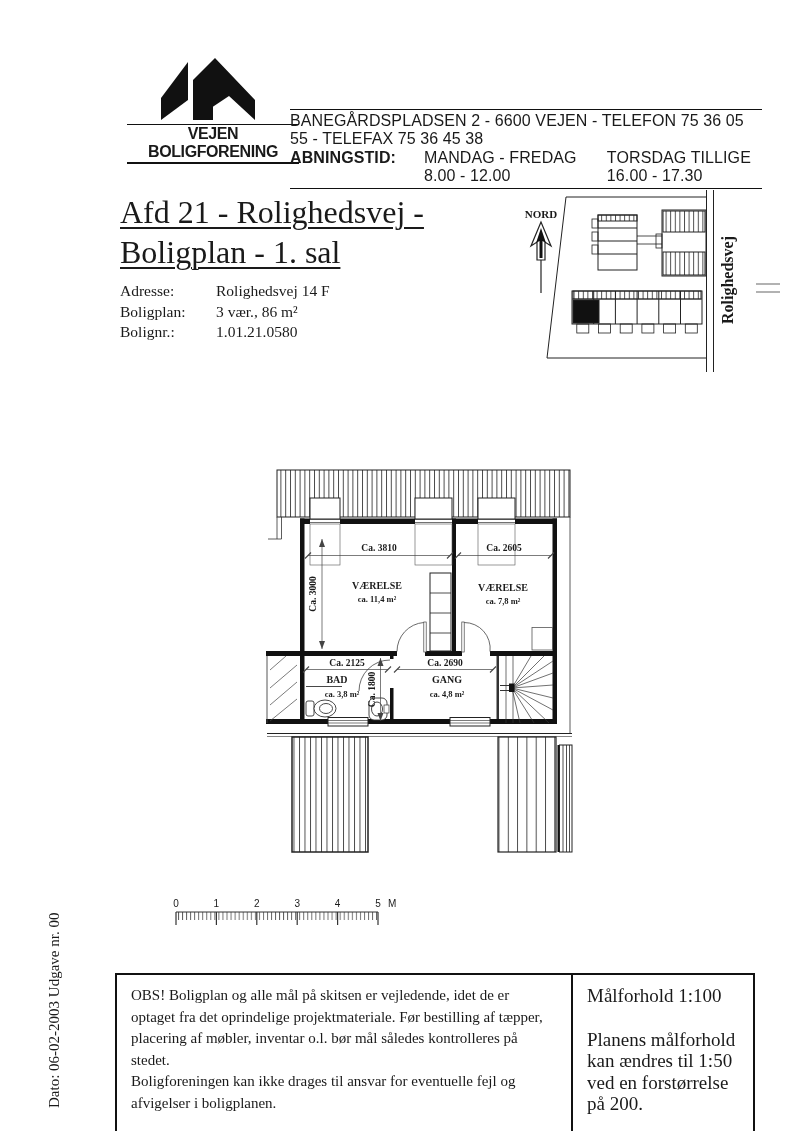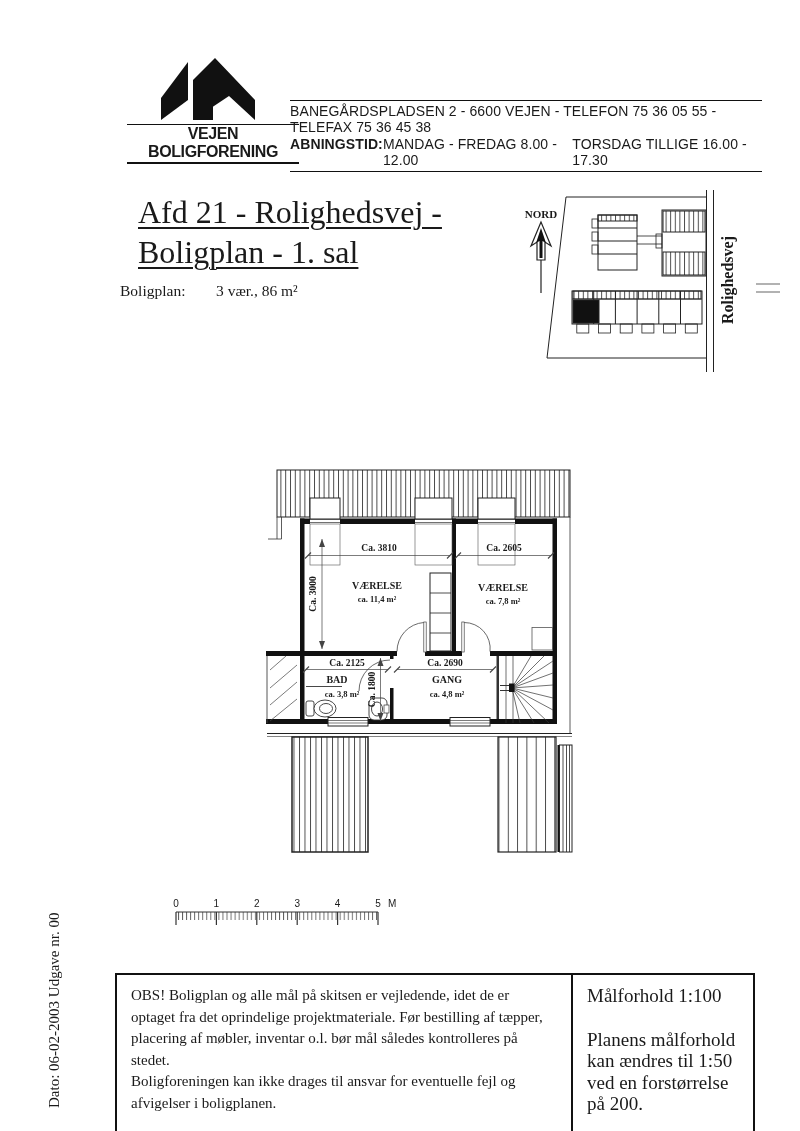--- a/index.html
+++ b/index.html
@@ -5,27 +5,27 @@
   html,body{margin:0;padding:0;background:#888;}
   .page{position:relative;width:800px;height:1131px;background:#ffffff;margin:0 auto;
         font-family:"Liberation Serif",serif;color:#1a1a1a;overflow:hidden;}
   .abs{position:absolute;}
   
   .logo-house{left:143px;top:58px;}
   .logo-name{left:127px;top:124px;width:172px;text-align:center;
              font-family:"Liberation Sans",sans-serif;font-weight:bold;font-size:16px;
              letter-spacing:-0.4px;border-top:1.5px solid #111;border-bottom:2px solid #111;
              padding:0 0 1px 0;}
-  .contact{left:290px;top:100px;width:472px;font-family:"Liberation Sans",sans-serif;
-           font-size:14px;letter-spacing:0.1px;border-top:1.5px solid #111;border-bottom:1.5px solid #111;
+  .contact{left:290px;top:109px;width:472px;font-family:"Liberation Sans",sans-serif;
+           font-size:16px;letter-spacing:0.1px;border-top:1.5px solid #111;border-bottom:1.5px solid #111;
            padding:2px 0 3px 0;}
-  .contact .row2{display:flex;justify-content:space-between;margin-top:1px;}
+  .contact .row2{display:flex;justify-content:space-between;margin-top:1px;gap:28px;}
   .contact b{font-weight:bold;}
   
-  .title{left:120px;top:192px;font-size:32px;line-height:40px;margin-left:18px;}
+  .title{left:120px;top:192px;font-size:32px;line-height:40px;}
   .title span{text-decoration:underline;text-underline-offset:4px;text-decoration-thickness:2px;}
   .details{left:120px;top:281px;font-size:15.5px;line-height:20.5px;}
   .details .lab{display:inline-block;width:96px;}
   
   .notebox{left:115px;top:973px;width:640px;height:164px;border:2px solid #111;
            box-sizing:border-box;display:flex;font-family:Liberation Serif, serif;}
   .notebox .left{width:456px;border-right:2px solid #111;box-sizing:border-box;
                  padding:10px 14px 0 14px;font-size:15px;line-height:21.5px;}
   .notebox .right{flex:1;padding:10px 8px 18px 14px;font-size:19px;line-height:21.5px;}
   .notebox p{margin:0;}
@@ -57,21 +57,23 @@
       <span>TORSDAG TILLIGE 16.00 - 17.30</span>
     </div>
   </div>
 
   <div class="abs title">
     <div><span>Afd 21 - Rolighedsvej -</span></div>
     <div><span>Boligplan - 1. sal</span></div>
   </div>
 
   <div class="abs details">
+    <div><span class="lab">Adresse:</span><span>Rolighedsvej 14 F</span></div>
     <div><span class="lab">Boligplan:</span><span>3 vær., 86 m²</span></div>
+    <div><span class="lab">Bolignr.:</span><span>1.01.21.0580</span></div>
   </div>
 
   <svg class="abs" style="left:500px;top:188px;" width="280" height="185" viewBox="0 0 280 185">
     <defs>
       <pattern id="hvS" width="4.6" height="12" patternUnits="userSpaceOnUse">
         <line x1="0.5" y1="0" x2="0.5" y2="12" stroke="#333" stroke-width="0.9"></line>
       </pattern>
     </defs>
     <g stroke="#222" fill="none" stroke-width="1">
 

